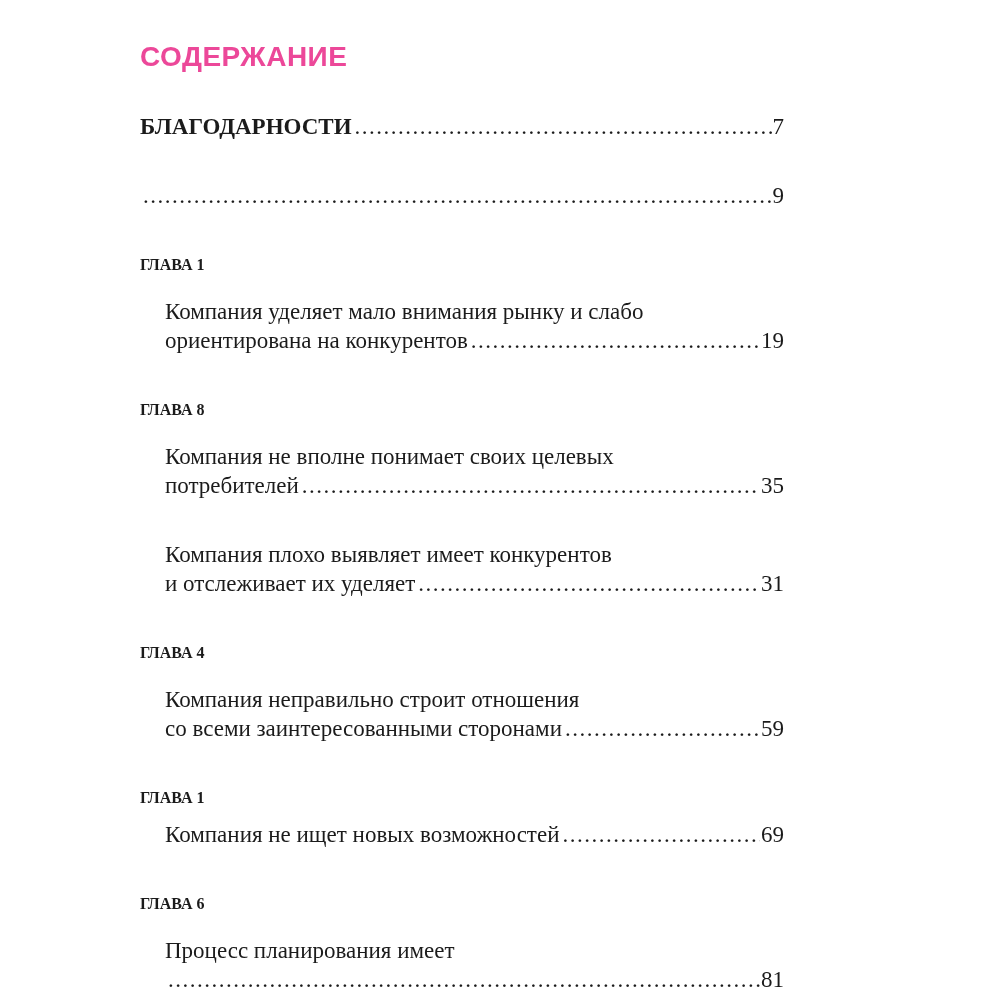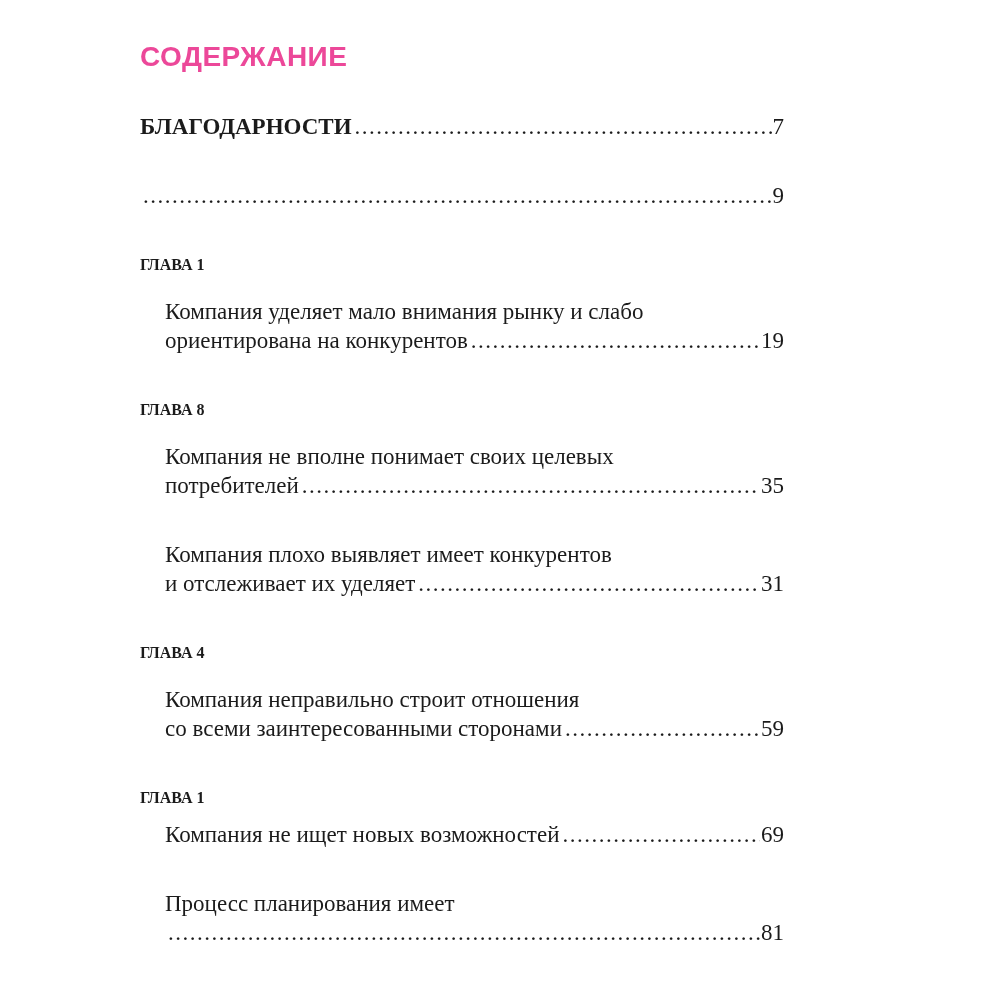--- a/index.html
+++ b/index.html
@@ -149,20 +149,21 @@
         <div class="chapter-heading">ГЛАВА 1</div>
         <div class="entry-body">
           <div class="leader-row">
             <span class="line-text">Компания не ищет новых возможностей</span>
             <span class="dots">............................................................................................................................................................................................................................</span>
             <span class="page-num">69</span>
           </div>
         </div>
       </div>
       <div class="toc-entry">
+        <div class="chapter-heading">ГЛАВА 6</div>
         <div class="entry-body">
           <div class="toc-line">Процесс планирования имеет</div>
           <div class="leader-row">
             <span class="dots">............................................................................................................................................................................................................................</span>
             <span class="page-num">81</span>
           </div>
         </div>
       </div>
     </div>
 </div>

